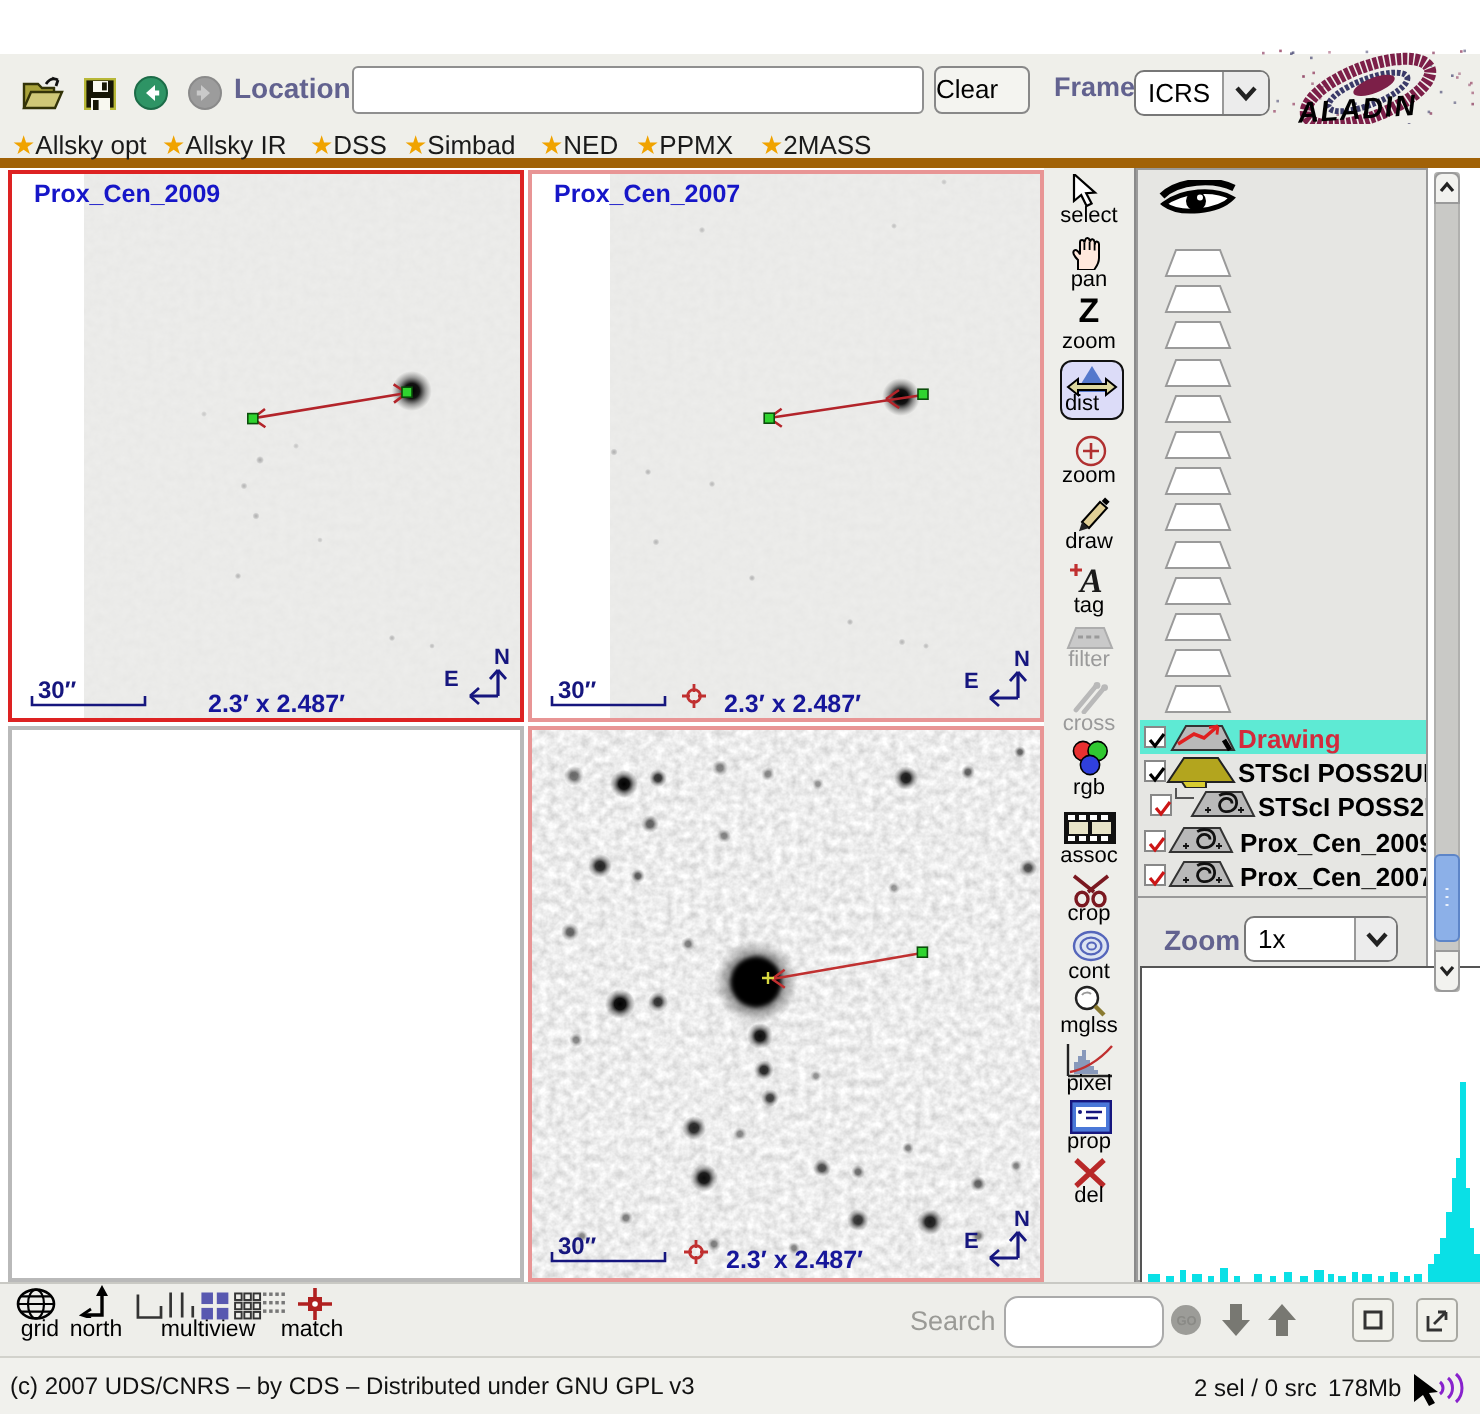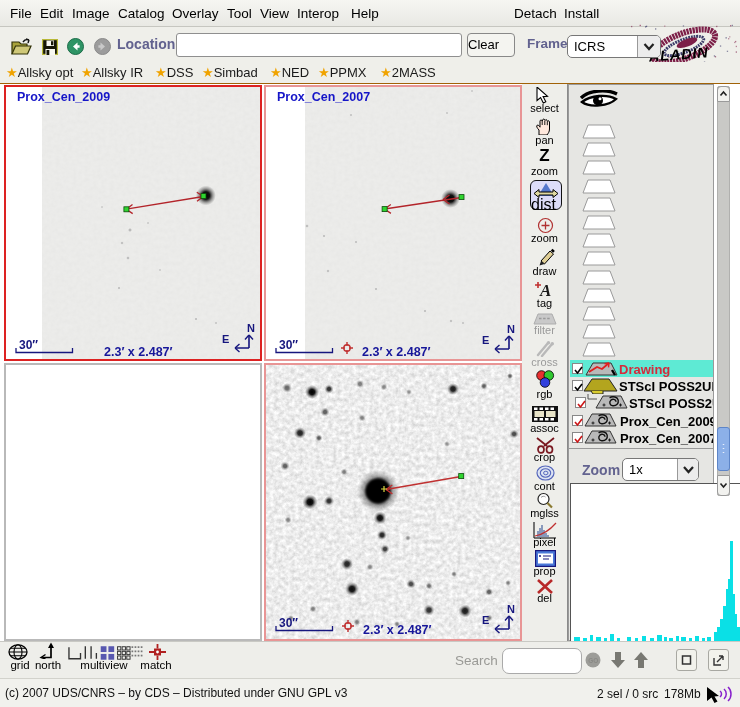--- a/index.html
+++ b/index.html
@@ -10,27 +10,27 @@
 #menubar{position:absolute;left:0;top:0;width:740px;height:27px;
 background:linear-gradient(#f6f6f2,#e9e9e4);border-bottom:1px solid #c6c6c0;}
 #menubar span{position:absolute;top:6px;font-size:13.5px;color:#000;}
 
 #toolbar{position:absolute;left:0;top:27px;width:740px;height:35px;background:#efefea;}
 .lbl{color:#62628f;font-weight:bold;font-size:14px;}
 #locfield{position:absolute;left:176px;top:6px;width:286px;height:24px;background:#fff;
 border:1px solid #8f8f8f;border-radius:3px;}
 #clearbtn{position:absolute;left:467px;top:6px;width:48px;height:24px;background:#f4f4f0;
 border:1px solid #888;border-radius:4px;font-size:13px;color:#000;text-align:left;line-height:22px;}
-#framebox{position:absolute;left:567px;top:8px;width:94px;height:23px;border:1px solid #777;
+#framebox{position:absolute;left:567px;top:8px;width:68px;height:23px;border:1px solid #777;
 border-radius:5px;background:#fff;}
 #framebox .arr{position:absolute;right:0;top:0;width:23px;height:21px;background:#ececec;
 border-left:1px solid #999;border-radius:0 4px 4px 0;}
 
 #filters{position:absolute;left:0;top:62px;width:740px;height:22px;background:#efefea;
-border-bottom:1px solid #a16207;font-size:13px;color:#1a1a1a;}
+border-bottom:5px solid #a16207;font-size:13px;color:#1a1a1a;}
 #filters span{position:absolute;top:3px;}
 #filters b{color:#f0a300;font-weight:normal;}
 
 .panel{position:absolute;background:#fff;}
 .ptitle{position:absolute;left:11px;top:3px;font-size:12.5px;font-weight:bold;color:#1616c8;white-space:nowrap;}
 
 #toolcol{position:absolute;left:522px;top:84px;width:46px;height:557px;background:#eeeeea;
 border-right:1px solid #8a8a8a;}
 .tool{position:absolute;left:0;width:45px;text-align:center;font-size:11px;color:#000;}
 .tool.gray{color:#9a9a9a;}
@@ -43,33 +43,20 @@
 #sbar{position:absolute;left:717px;top:86px;width:13px;height:410px;background:#c9c9c6;border:1px solid #b0b0ae;border-radius:2px;}
 
 #botbar{position:absolute;left:0;top:641px;width:740px;height:37px;background:#eeeeea;border-top:1px solid #c9c9c4;}
 .blab{position:absolute;top:17px;font-size:11.5px;color:#000;text-align:center;}
 
 #status{position:absolute;left:0;top:678px;width:740px;height:29px;background:#f1f1ed;border-top:1px solid #d2d2cc;font-size:12px;color:#111;}
 </style></head>
 <body>
 <div id="app">
 
-<div id="menubar">
-<span style="left:10px">File</span>
-      <span style="left:40px">Edit</span>
-<span style="left:72px">Image</span>
-      <span style="left:118px">Catalog</span>
-<span style="left:172px">Overlay</span>
-      <span style="left:227px">Tool</span>
-<span style="left:260px">View</span>
-      <span style="left:297px">Interop</span>
-<span style="left:351px">Help</span>
-<span style="left:514px">Detach</span>
-      <span style="left:564px">Install</span>
-</div>
 
 <div id="toolbar">
 <svg class="abs" style="left:11px;top:11px" width="22" height="18" viewBox="0 0 22 18">
  <path d="M1 16 L1 4 L8 4 L10 6 L16 6 L16 8" fill="#a8a23a" stroke="#333308" stroke-width="1.2"></path>
  <path d="M1 16 L4.5 8 L20 8 L16.5 16 Z" fill="#cfc878" stroke="#333308" stroke-width="1.2"></path>
  <path d="M12 4 C14 1 16 1 18 2 M18 2 L15 1 M18 2 L17 5" fill="none" stroke="#111" stroke-width="1.4"></path>
 </svg>
 <svg class="abs" style="left:42px;top:12px" width="16" height="16" viewBox="0 0 16 16">
  <rect x="0.5" y="0.5" width="15" height="15" fill="#151505" stroke="#b8b838" stroke-width="1.4"></rect>
  <rect x="4.5" y="1.5" width="7.5" height="5.5" fill="#f8f8f0"></rect>
@@ -332,21 +319,21 @@
   <path d="M7.2 3.2 L7.2 7 M9.8 2.8 L9.8 7 M12.3 3.4 L12.3 7.2" stroke="#000" stroke-width="0.9" fill="none"></path>
  </svg>
  <div class="tool" style="top:50px">pan</div>
  <div class="tool" style="top:62px;font-size:17px;font-weight:bold;line-height:19px">Z</div>
  <div class="tool" style="top:80.5px">zoom</div>
  <div class="abs" style="left:8px;top:96px;width:32px;height:30px;background:#dcdcf8;border:1.6px solid #111;border-radius:6px">
   <svg class="abs" style="left:1px;top:2px" width="28" height="17" viewBox="0 0 28 17">
    <path d="M14 0 L22 13 L6 13 Z" fill="#5578cc"></path>
    <path d="M2 10.5 L7 6.5 L7 9 L21 9 L21 6.5 L26 10.5 L21 14.5 L21 12 L7 12 L7 14.5 Z" fill="#ded8a0" stroke="#000" stroke-width="1"></path>
   </svg>
-  <div class="abs" style="left:0;top:15px;width:20px;text-align:center;font-size:16px;color:#000">dist</div>
+  <div class="abs" style="left:0;top:15px;width:20px;text-align:center;font-size:11px;color:#000">dist</div>
  </div>
  <svg class="abs" style="left:15px;top:133px" width="17" height="17" viewBox="0 0 17 17">
   <circle cx="8.5" cy="8.5" r="7" fill="none" stroke="#b03030" stroke-width="1.2"></circle>
   <path d="M8.5 4.5 V12.5 M4.5 8.5 H12.5" stroke="#b03030" stroke-width="1.3"></path>
  </svg>
  <div class="tool" style="top:148px">zoom</div>
  <svg class="abs" style="left:13px;top:164px" width="20" height="19" viewBox="0 0 20 19">
   <path d="M6 13 L15 3 L18.5 6 L9.5 16 Z" fill="#e0cf96" stroke="#000" stroke-width="1"></path>
   <path d="M6 13 L9.5 16 L4.5 17.6 Z" fill="#222"></path>
   <path d="M16.7 1.6 L19 3.8" stroke="#000" stroke-width="2.4"></path>

